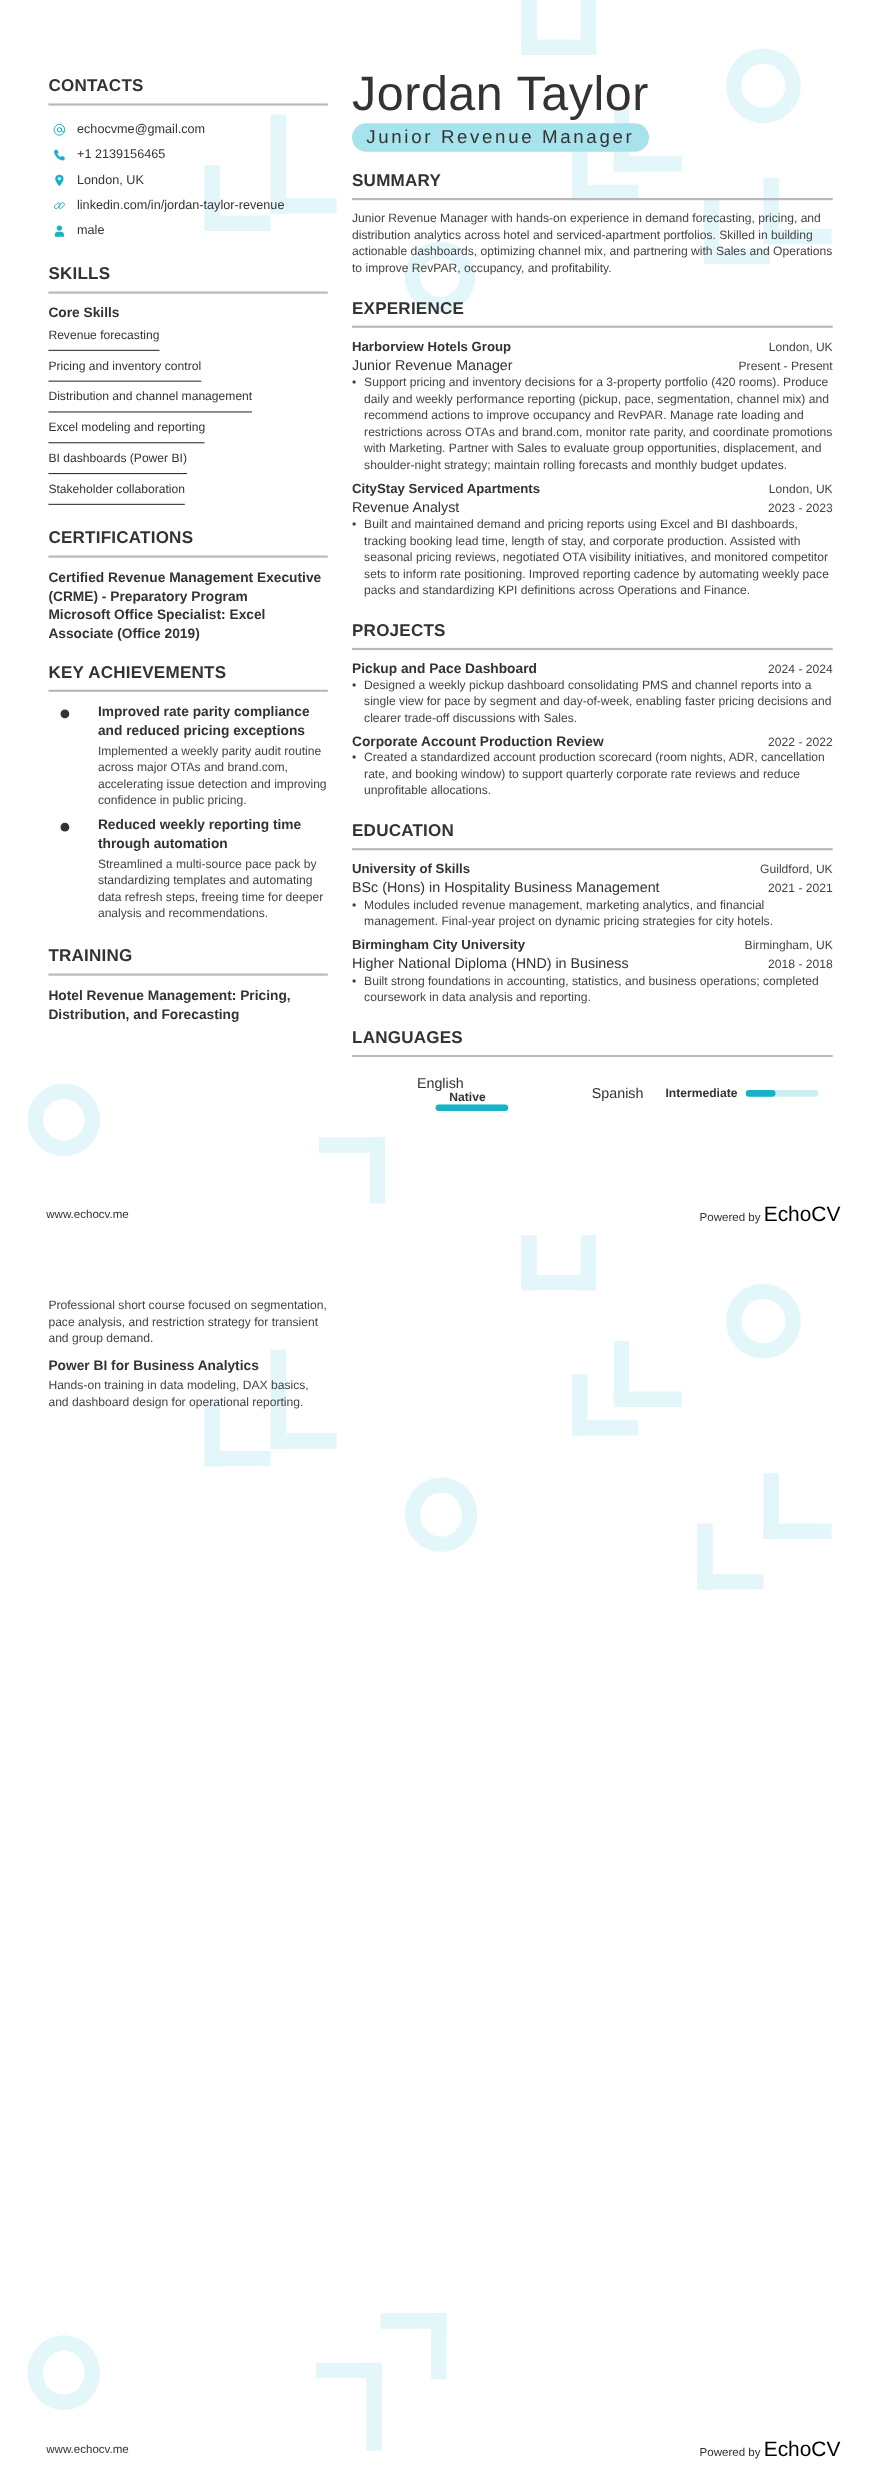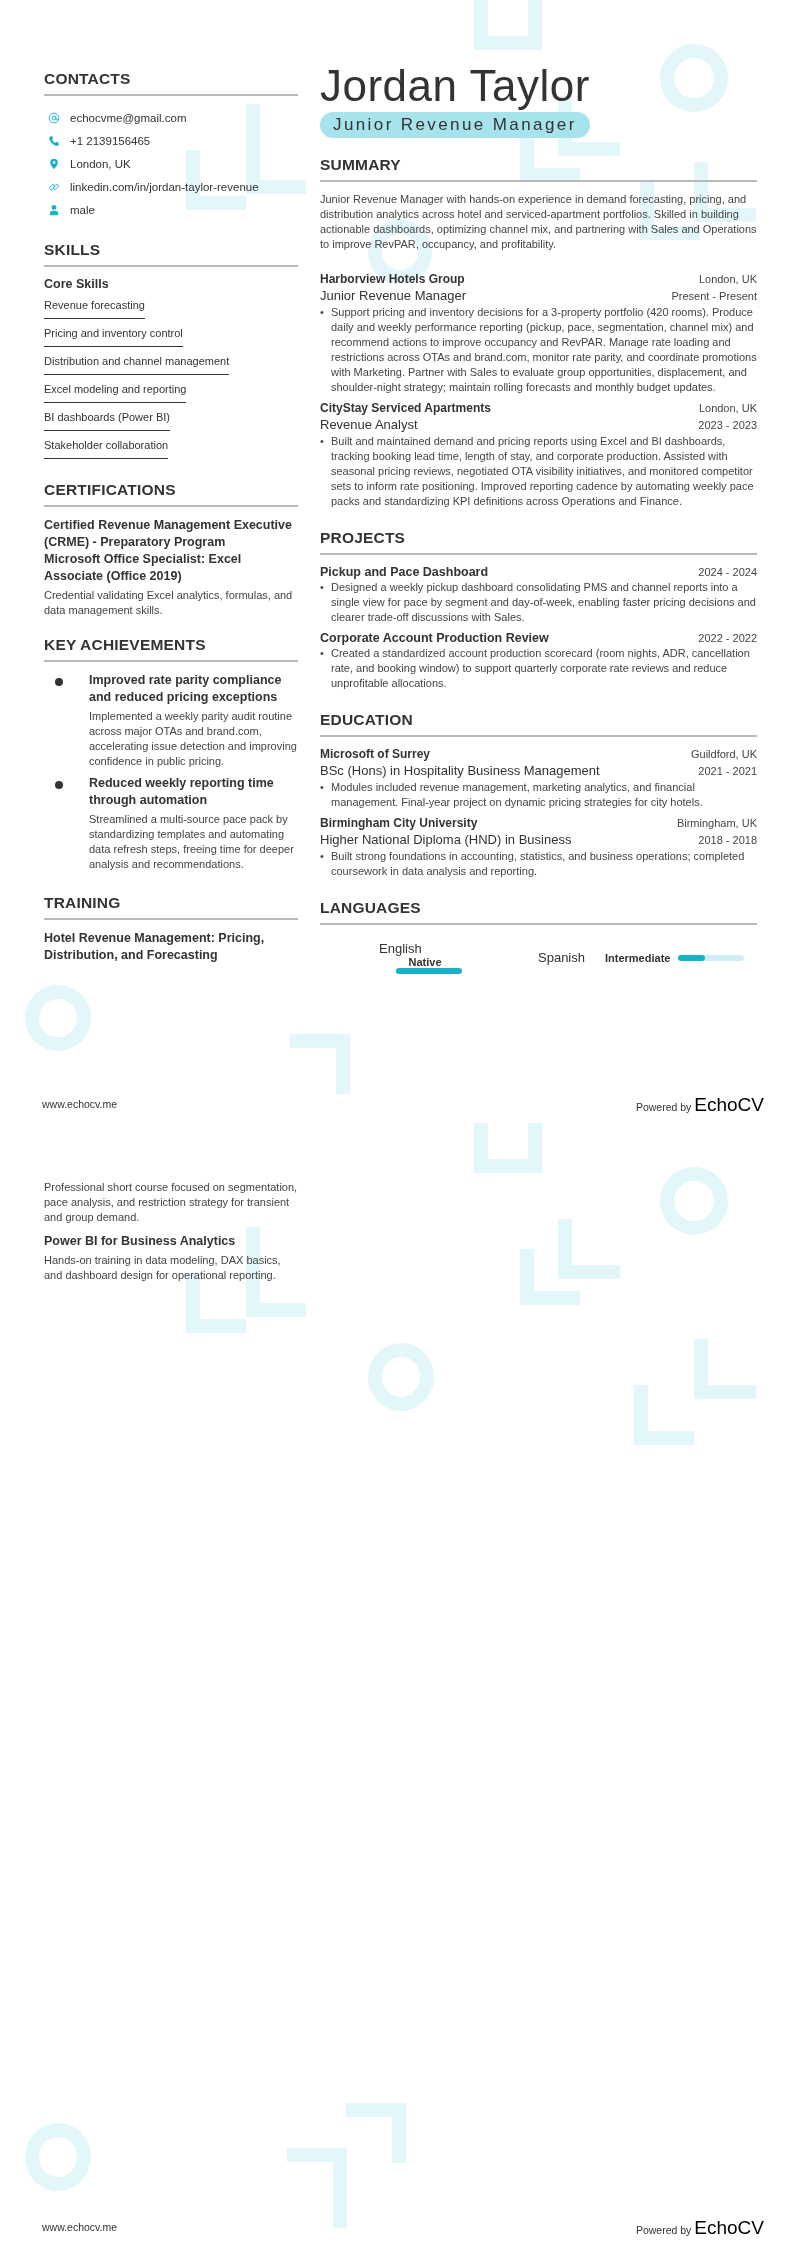--- a/index.html
+++ b/index.html
@@ -135,21 +135,20 @@
       <div class="skill-wrap"><span class="skill-item">Distribution and channel management</span></div>
       <div class="skill-wrap"><span class="skill-item">Excel modeling and reporting</span></div>
       <div class="skill-wrap"><span class="skill-item">BI dashboards (Power BI)</span></div>
       <div class="skill-wrap"><span class="skill-item">Stakeholder collaboration</span></div>
     </div>
 
     <div style="margin-top:18px;">
       <div class="sec-title">CERTIFICATIONS</div>
       <div class="cert-title">Certified Revenue Management Executive (CRME) - Preparatory Program</div>
       <div class="cert-title">Microsoft Office Specialist: Excel Associate (Office 2019)</div>
-      <div class="cert-desc">Credential validating Excel analytics, formulas, and data management skills.</div>
     </div>
 
     <div style="margin-top:18px;">
       <div class="sec-title">KEY ACHIEVEMENTS</div>
       <div class="ach">
         <span class="dot"></span>
         <div>
           <div class="t">Improved rate parity compliance and reduced pricing exceptions</div>
           <div class="d">Implemented a weekly parity audit routine across major OTAs and brand.com, accelerating issue detection and improving confidence in public pricing.</div>
         </div>
@@ -172,20 +171,21 @@
   <div class="right" style="top:62px;">
     <div class="name">Jordan Taylor</div>
     <div class="role-pill">Junior Revenue Manager</div>
 
     <div style="margin-top:18px;">
       <div class="sec-title">SUMMARY</div>
       <div class="summary">Junior Revenue Manager with hands-on experience in demand forecasting, pricing, and distribution analytics across hotel and serviced-apartment portfolios. Skilled in building actionable dashboards, optimizing channel mix, and partnering with Sales and Operations to improve RevPAR, occupancy, and profitability.</div>
     </div>
 
     <div style="margin-top:20px;">
+      <div class="sec-title">EXPERIENCE</div>
       <div>
         <div class="row-between">
             <span class="org">Harborview Hotels Group</span>
             <span class="loc">London, UK</span>
           </div>
         <div class="row-between" style="margin-top:2px;">
             <span class="pos">Junior Revenue Manager</span>
             <span class="dates">Present - Present</span>
           </div>
         <div class="bullet" style="margin-top:2px;">
@@ -230,21 +230,21 @@
             <span class="b">•</span>
             <span>Created a standardized account production scorecard (room nights, ADR, cancellation rate, and booking window) to support quarterly corporate rate reviews and reduce unprofitable allocations.</span>
           </div>
       </div>
     </div>
 
     <div style="margin-top:20px;">
       <div class="sec-title">EDUCATION</div>
       <div>
         <div class="row-between">
-            <span class="org">Microsoft of Surrey</span>
+            <span class="org">University of Skills</span>
             <span class="loc">Guildford, UK</span>
           </div>
         <div class="row-between" style="margin-top:2px;gap:22px;">
             <span class="pos">BSc (Hons) in Hospitality Business Management</span>
             <span class="dates">2021 - 2021</span>
           </div>
         <div class="bullet" style="margin-top:2px;">
             <span class="b">•</span>
             <span>Modules included revenue management, marketing analytics, and financial management. Final-year project on dynamic pricing strategies for city hotels.</span>
           </div>

